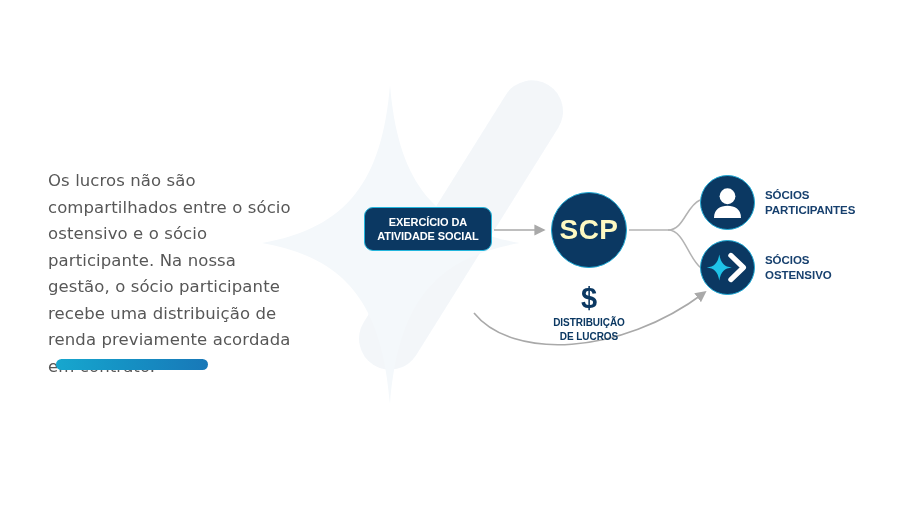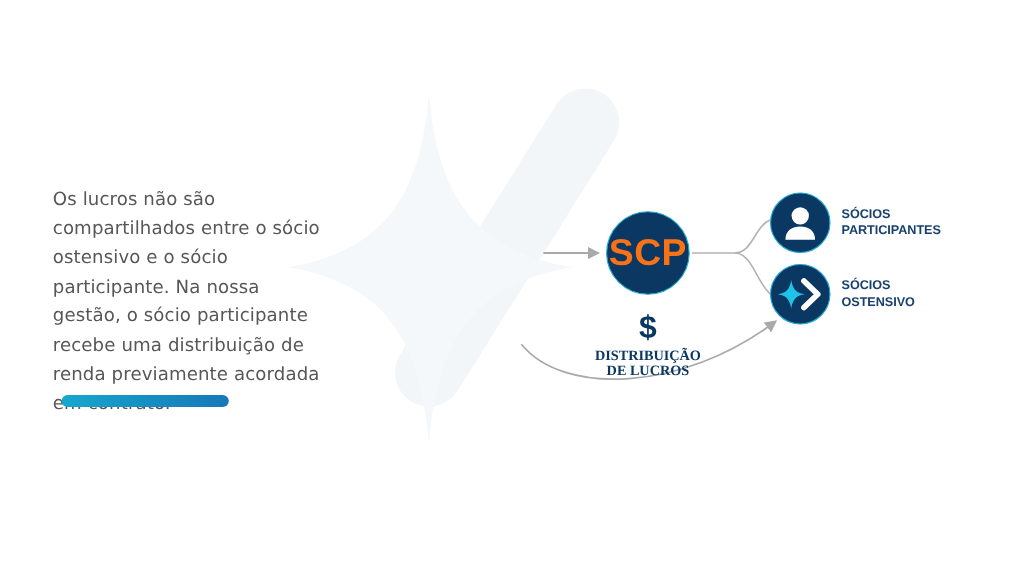--- a/index.html
+++ b/index.html
@@ -109,22 +109,22 @@
     height: 76px;
     border-radius: 50%;
     background: #0b3862;
     border: 1.5px solid #1fa9d4;
     box-sizing: border-box;
     display: flex;
     align-items: center;
     justify-content: center;
   }
   #scp-label {
-    color: #f97316;
-    font-size: 34px;
+    color: #fef9c3;
+    font-size: 28px;
     font-weight: bold;
     letter-spacing: 0.4px;
   }
 
   
   #distribution-group {
     position: absolute;
     left: 508px;
     top: 282px;
     width: 162px;
@@ -132,27 +132,26 @@
   }
   #dollar-symbol {
     font-size: 29px;
     font-weight: bold;
     color: #0b3862;
     line-height: 32px;
     font-family: "Liberation Sans", sans-serif;
   }
   #distribution-label {
     margin-top: 2px;
-    font-size: 13px;
+    font-size: 10px;
     font-weight: bold;
     color: #0b3862;
     line-height: 14px;
     letter-spacing: -0.05px;
     white-space: pre-line;
-    font-family: Liberation Serif, serif;
   }
 
   
   .partner-row {
     position: absolute;
     display: flex;
     align-items: center;
   }
   #partner-row-participantes { left: 700px; top: 175px; }
   #partner-row-ostensivo     { left: 700px; top: 240px; }
@@ -216,20 +215,24 @@
 
       <line x1="629" y1="230" x2="668" y2="230" stroke="#b3b3b3" stroke-width="1.5"></line>
 
       <path d="M668 230 C 684 230, 686 206, 700 200" fill="none" stroke="#b3b3b3" stroke-width="1.5"></path>
 
       <path d="M668 230 C 684 230, 688 258, 701 268" fill="none" stroke="#b3b3b3" stroke-width="1.5"></path>
 
       <path d="M474 313 C 512 360, 620 356, 704 293" fill="none" stroke="#a9a9a9" stroke-width="1.6" marker-end="url(#arrowhead-curve)"></path>
     </svg>
 
+    <div id="exercise-box">
+      <span id="exercise-box-label">EXERCÍCIO DA
+ATIVIDADE SOCIAL</span>
+    </div>
 
     <div id="scp-node">
       <span id="scp-label">SCP</span>
     </div>
 
     <div id="distribution-group">
       <div id="dollar-symbol">$</div>
       <div id="distribution-label">DISTRIBUIÇÃO
 DE LUCROS</div>
     </div>

